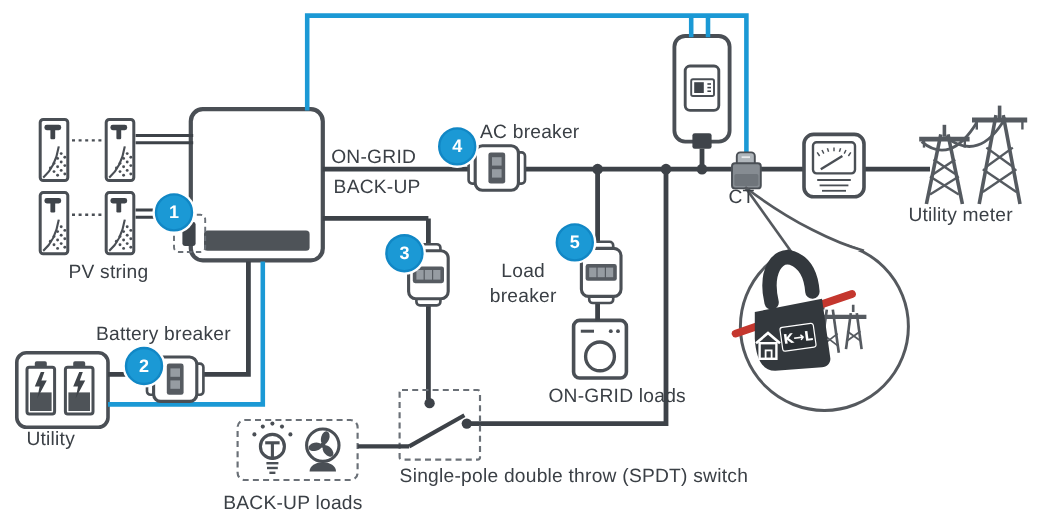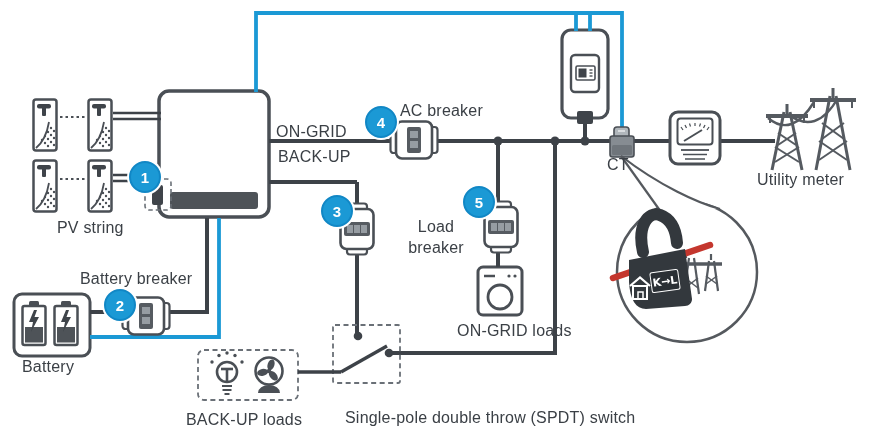--- a/index.html
+++ b/index.html
@@ -295,23 +295,23 @@
           <path d="M630,286 L640,277.5 L650,286" stroke-width="2.2"></path>
           <rect x="633" y="286" width="14" height="13" stroke-width="2"></rect>
           <rect x="638" y="292" width="5" height="7" stroke-width="1.5"></rect>
         </g>
       </g>
     </g>
   </svg>
 
   <div class="lbl" style="left:28px;top:218px;margin-left:29px;">PV string</div>
   <div class="lbl" style="left:80px;top:269px;">Battery breaker</div>
-  <div class="lbl" style="left:22px;top:357px;">Battery</div>
+  <div class="lbl" style="left:22px;top:357px;">Utility</div>
   <div class="lbl" style="left:186px;top:410px;">BACK-UP loads</div>
-  <div class="lbl small" style="left:345px;top:388px;margin-top:20px;">Single-pole double throw (SPDT) switch</div>
+  <div class="lbl small" style="left:333px;top:388px;">Single-pole double throw (SPDT) switch</div>
   <div class="lbl" style="left:419px;top:321px;margin-left:38px;">ON-GRID loads</div>
   <div class="lbl wrap" style="left:398px;top:217px;width:76px;">Load breaker</div>
   <div class="lbl" style="left:400px;top:101px;">AC breaker</div>
   <div class="lbl small" style="left:276px;top:122px;">ON-GRID</div>
   <div class="lbl small" style="left:278px;top:147px;">BACK-UP</div>
   <div class="lbl small" style="left:587px;top:155px;margin-left:20px;">CT</div>
   <div class="lbl" style="left:757px;top:170px;">Utility meter</div>
 
   <div class="badge" style="left:129px;top:161px;">1</div>
   <div class="badge" style="left:104px;top:289px;">2</div>

